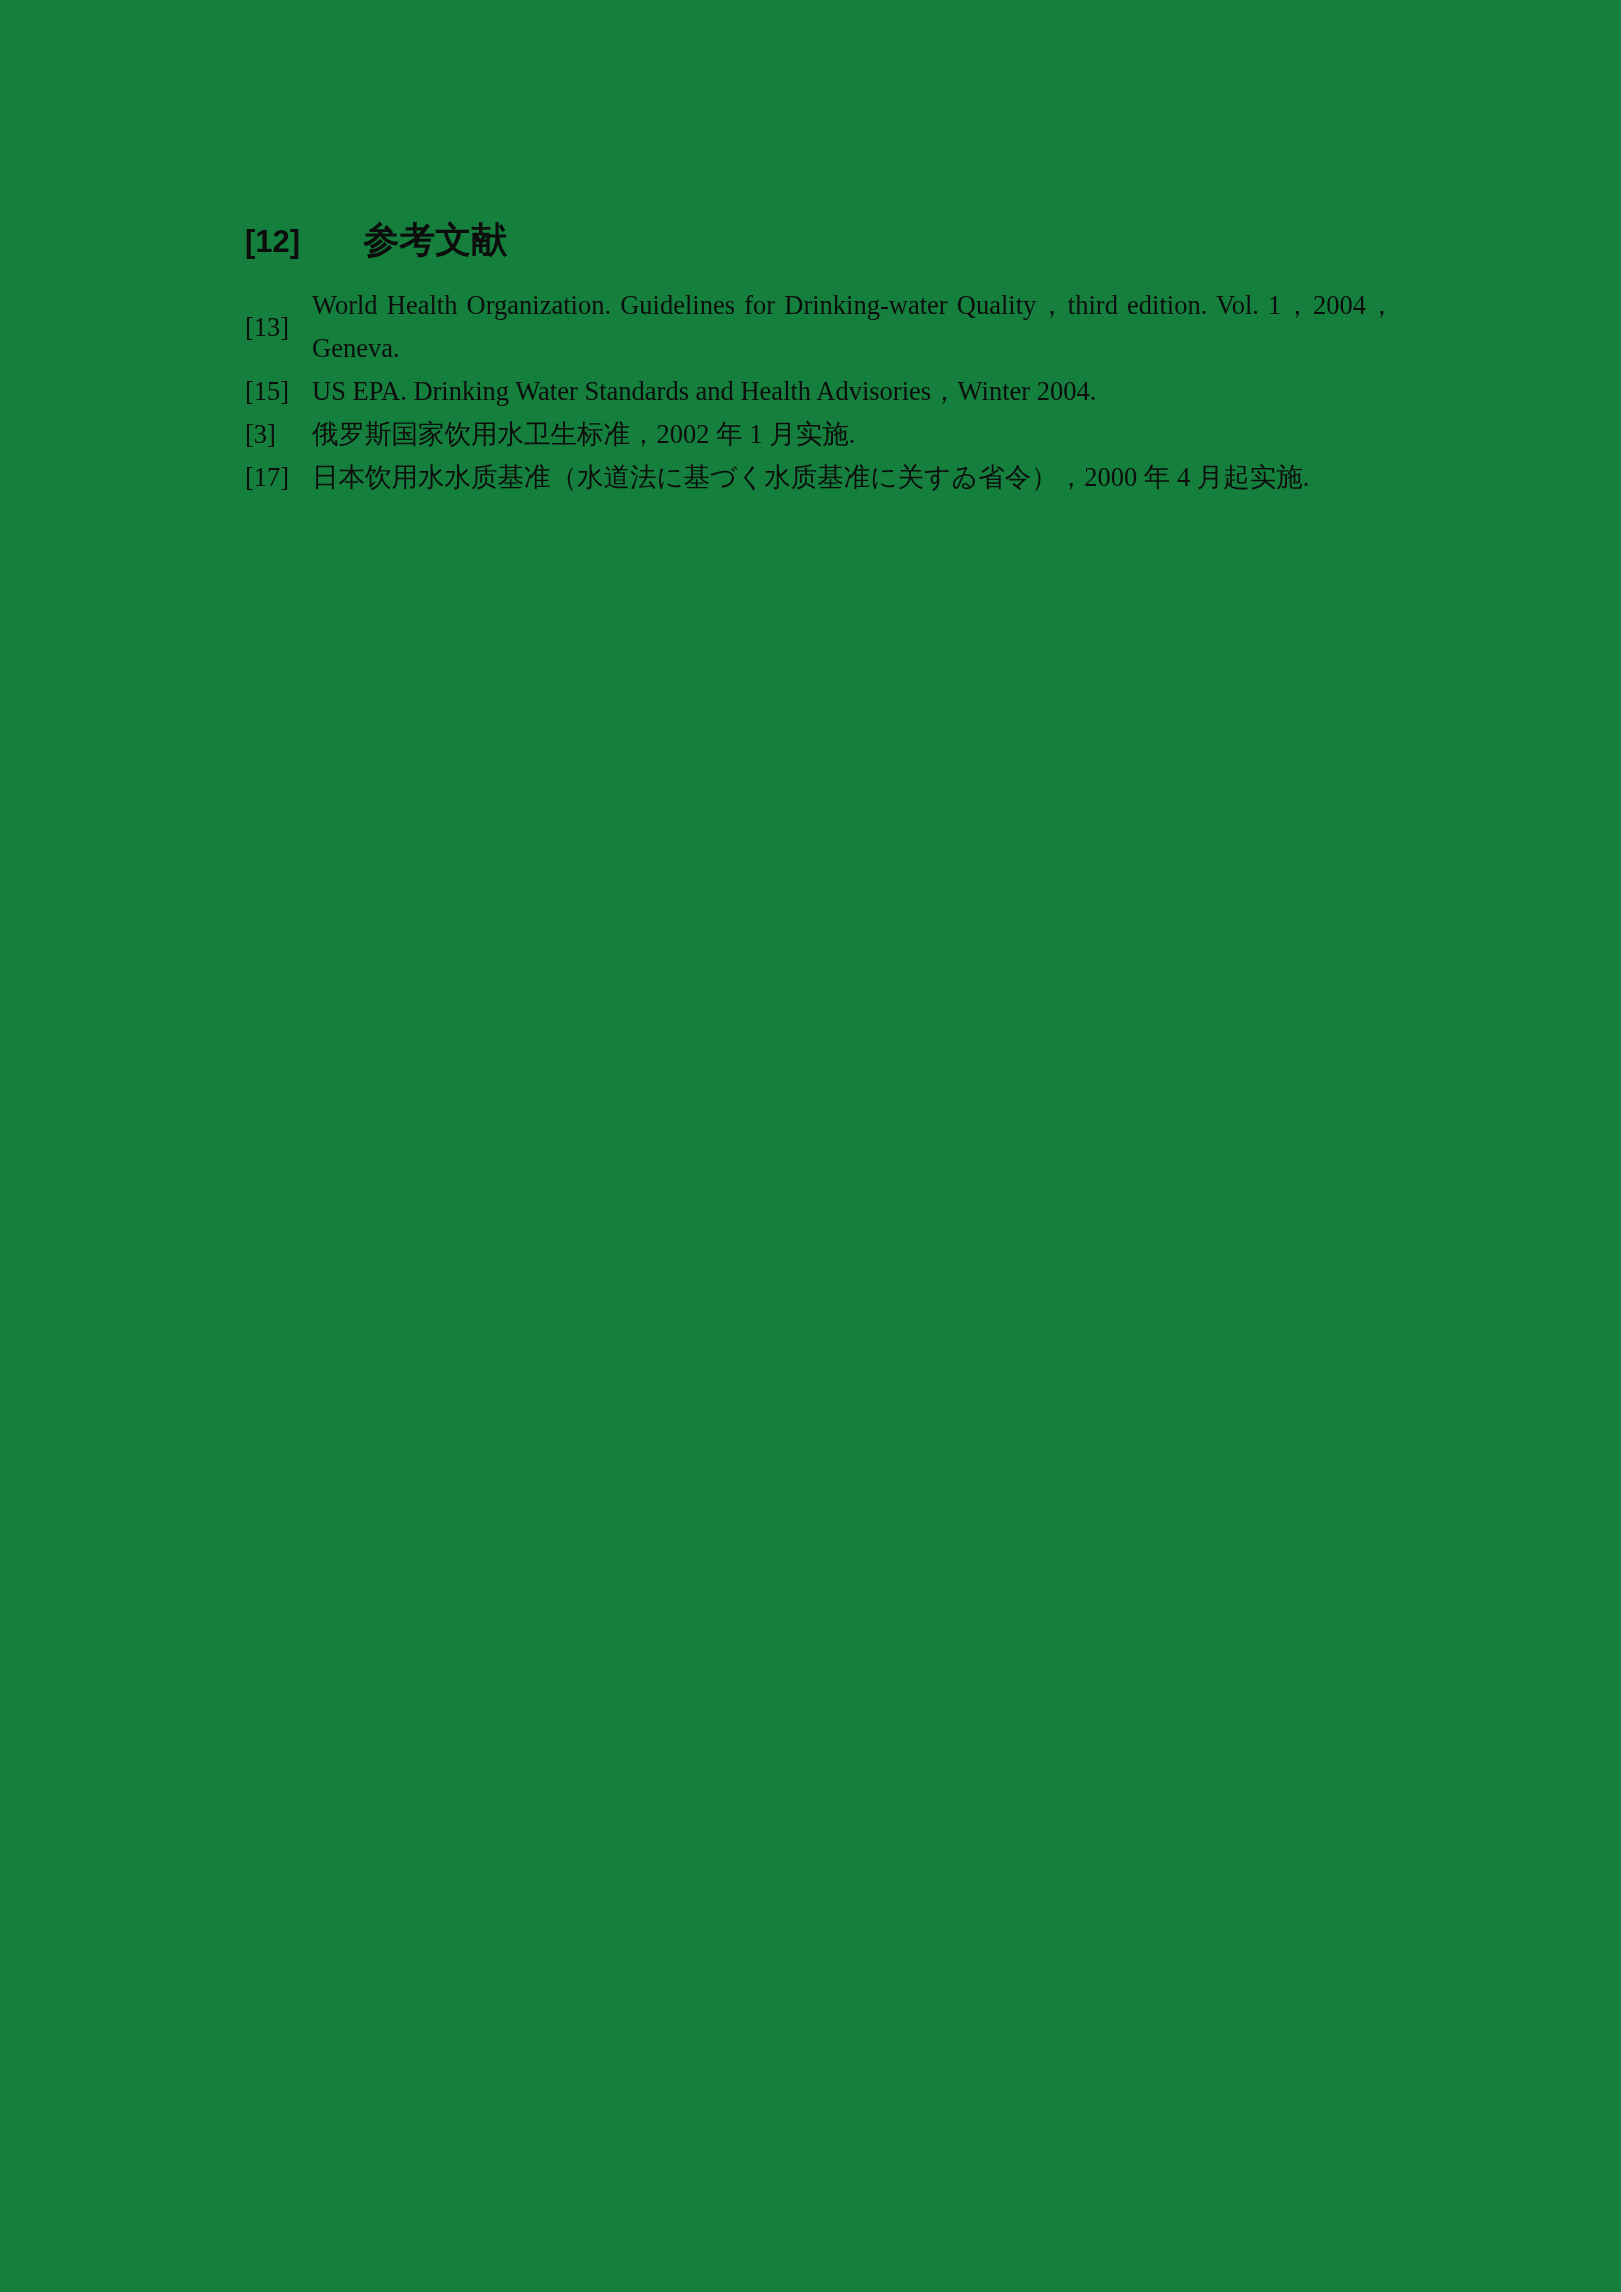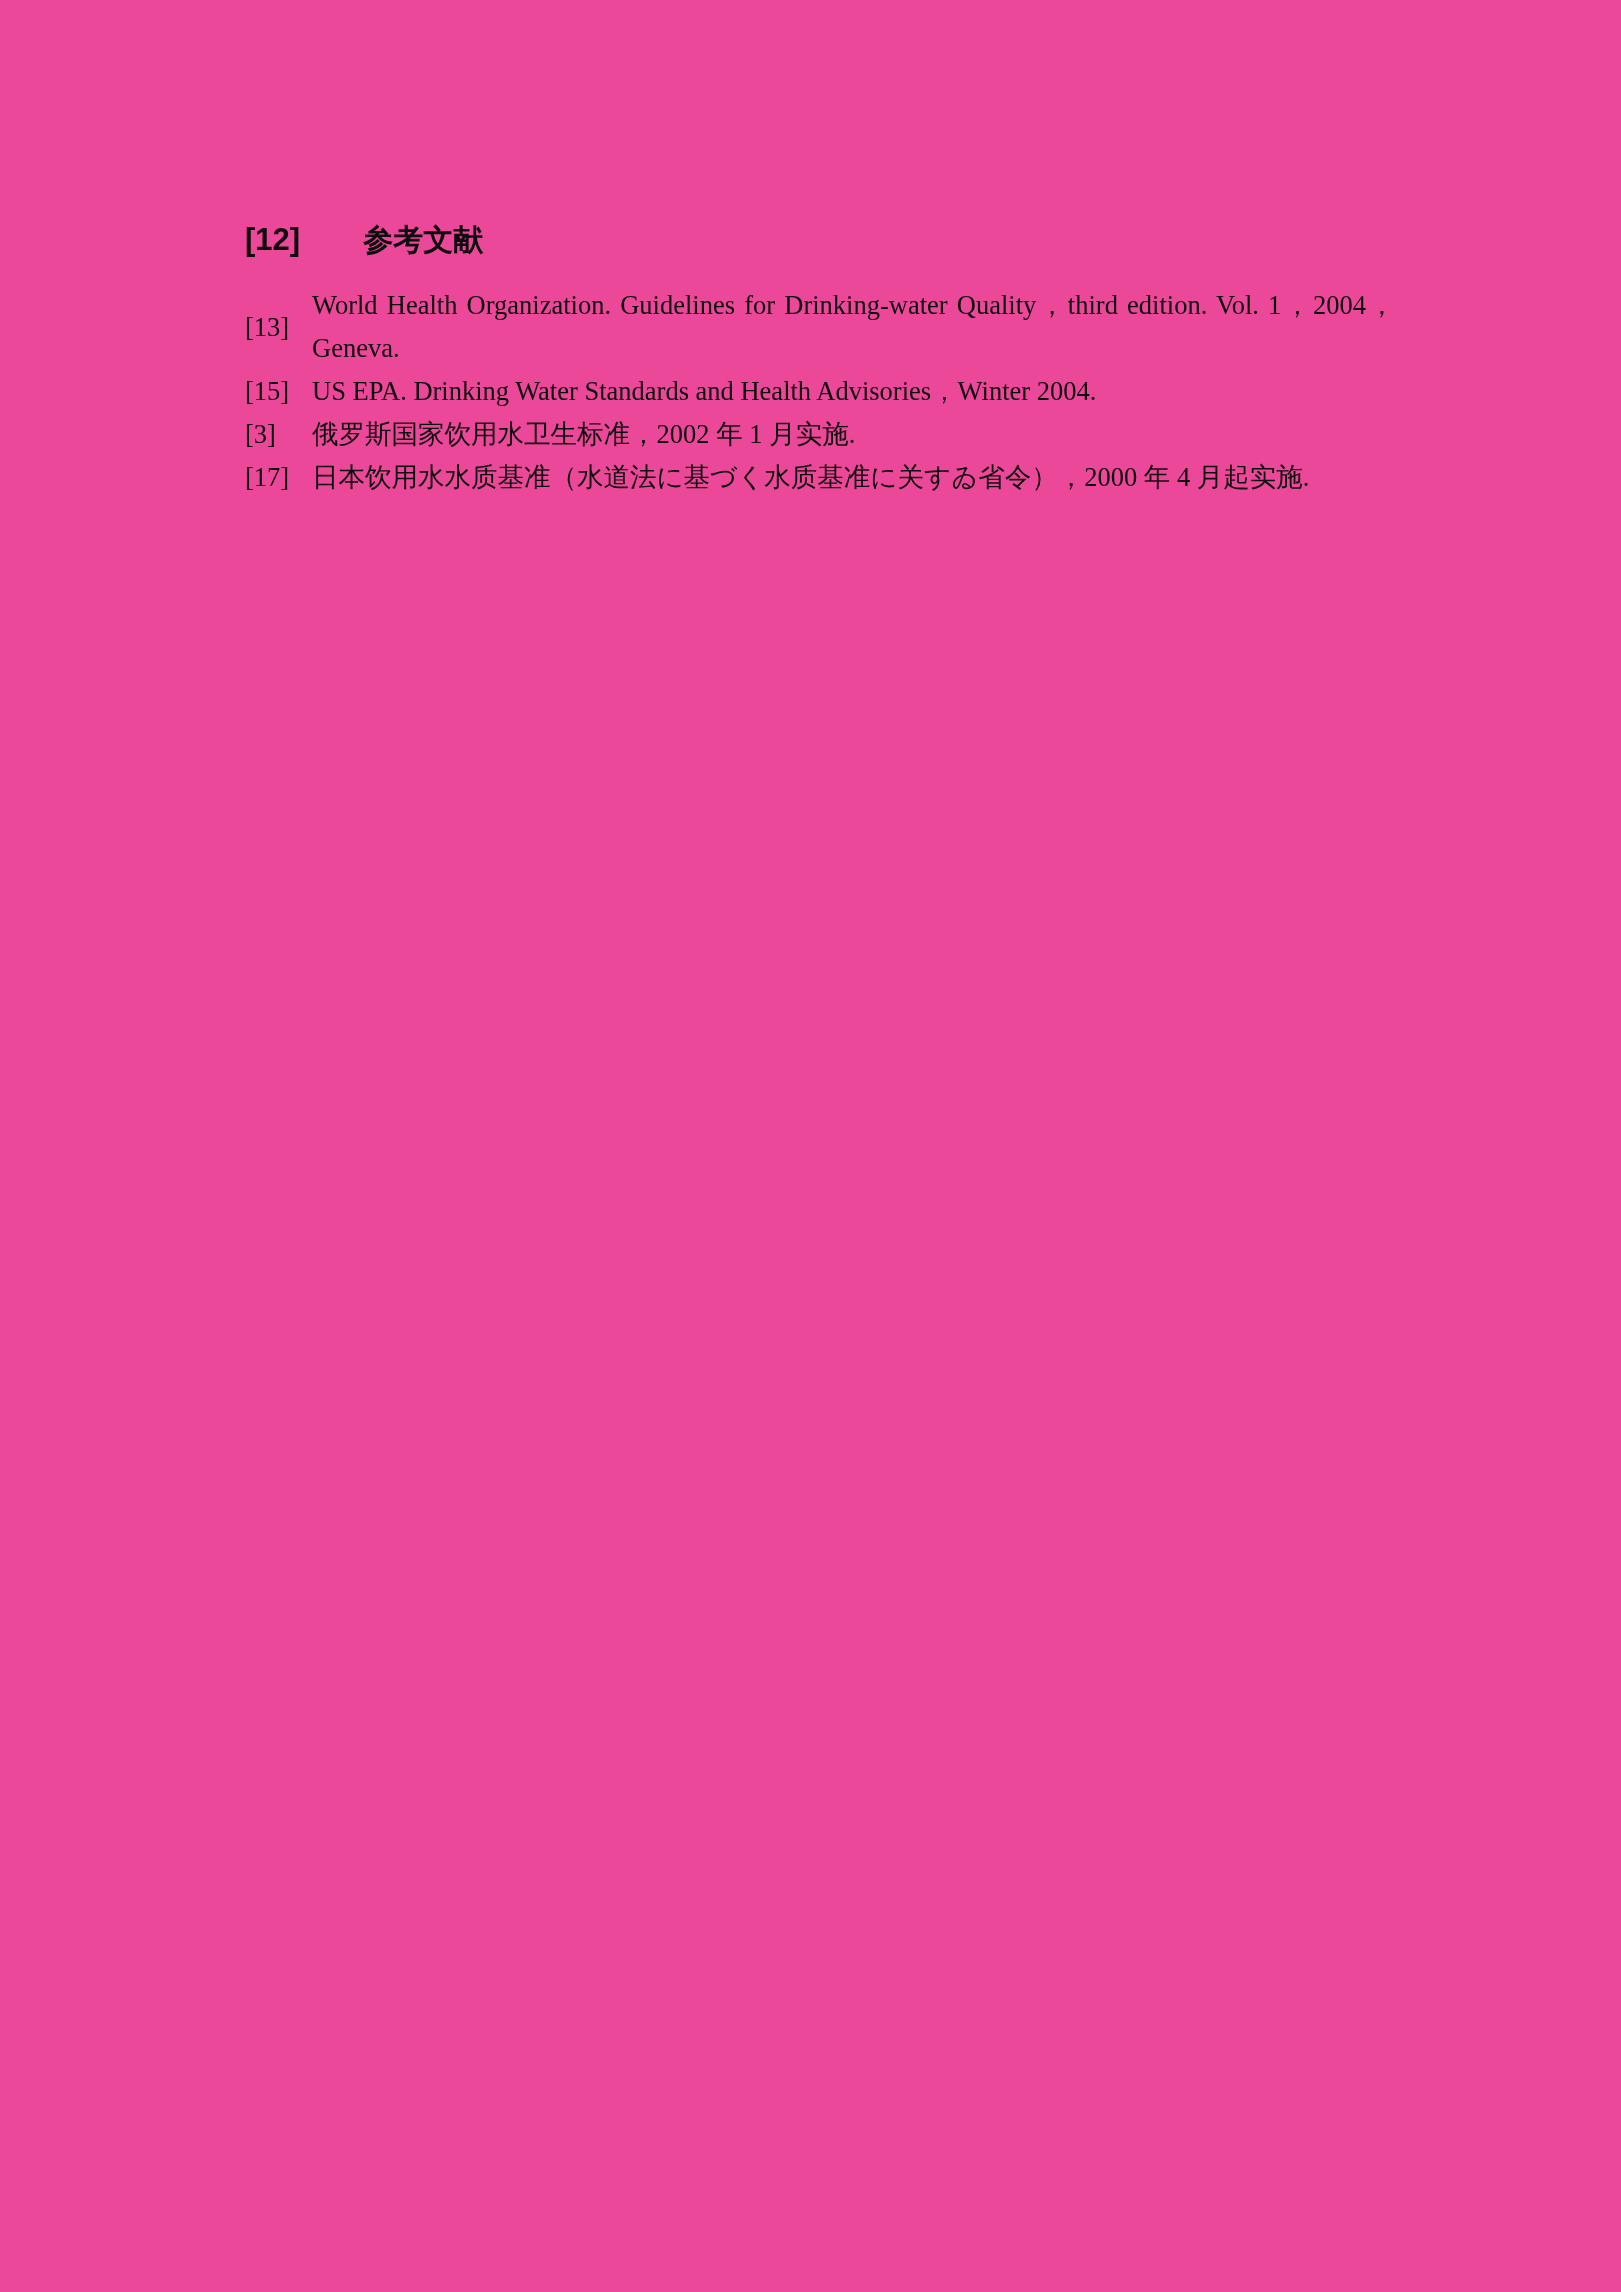--- a/index.html
+++ b/index.html
@@ -4,42 +4,42 @@
 <style>
   html, body {
     margin: 0;
     padding: 0;
     background: #ffffff;
   }
   .page {
     position: relative;
     width: 1621px;
     height: 2293px;
-    background: #ec4899;
+    background: #15803d;
     color: #111111;
     font-family: "Liberation Serif", "DejaVu Serif", serif;
     overflow: hidden;
   }
   .doc-header {
     position: absolute;
     left: 245px;
     top: 220px;
     display: flex;
     align-items: baseline;
     font-family: "Liberation Sans", "DejaVu Sans", sans-serif;
     font-weight: bold;
     color: #0d0d0d;
   }
   .doc-header .hnum {
     font-size: 31px;
     line-height: 39px;
   }
   .doc-header .htitle {
     margin-left: 63px;
-    font-size: 30px;
+    font-size: 36px;
     line-height: 39px;
     text-align: right;
   }
   .refs {
     position: absolute;
     left: 245px;
     top: 284px;
     width: 1150px;
     margin: 0;
     padding: 0;

